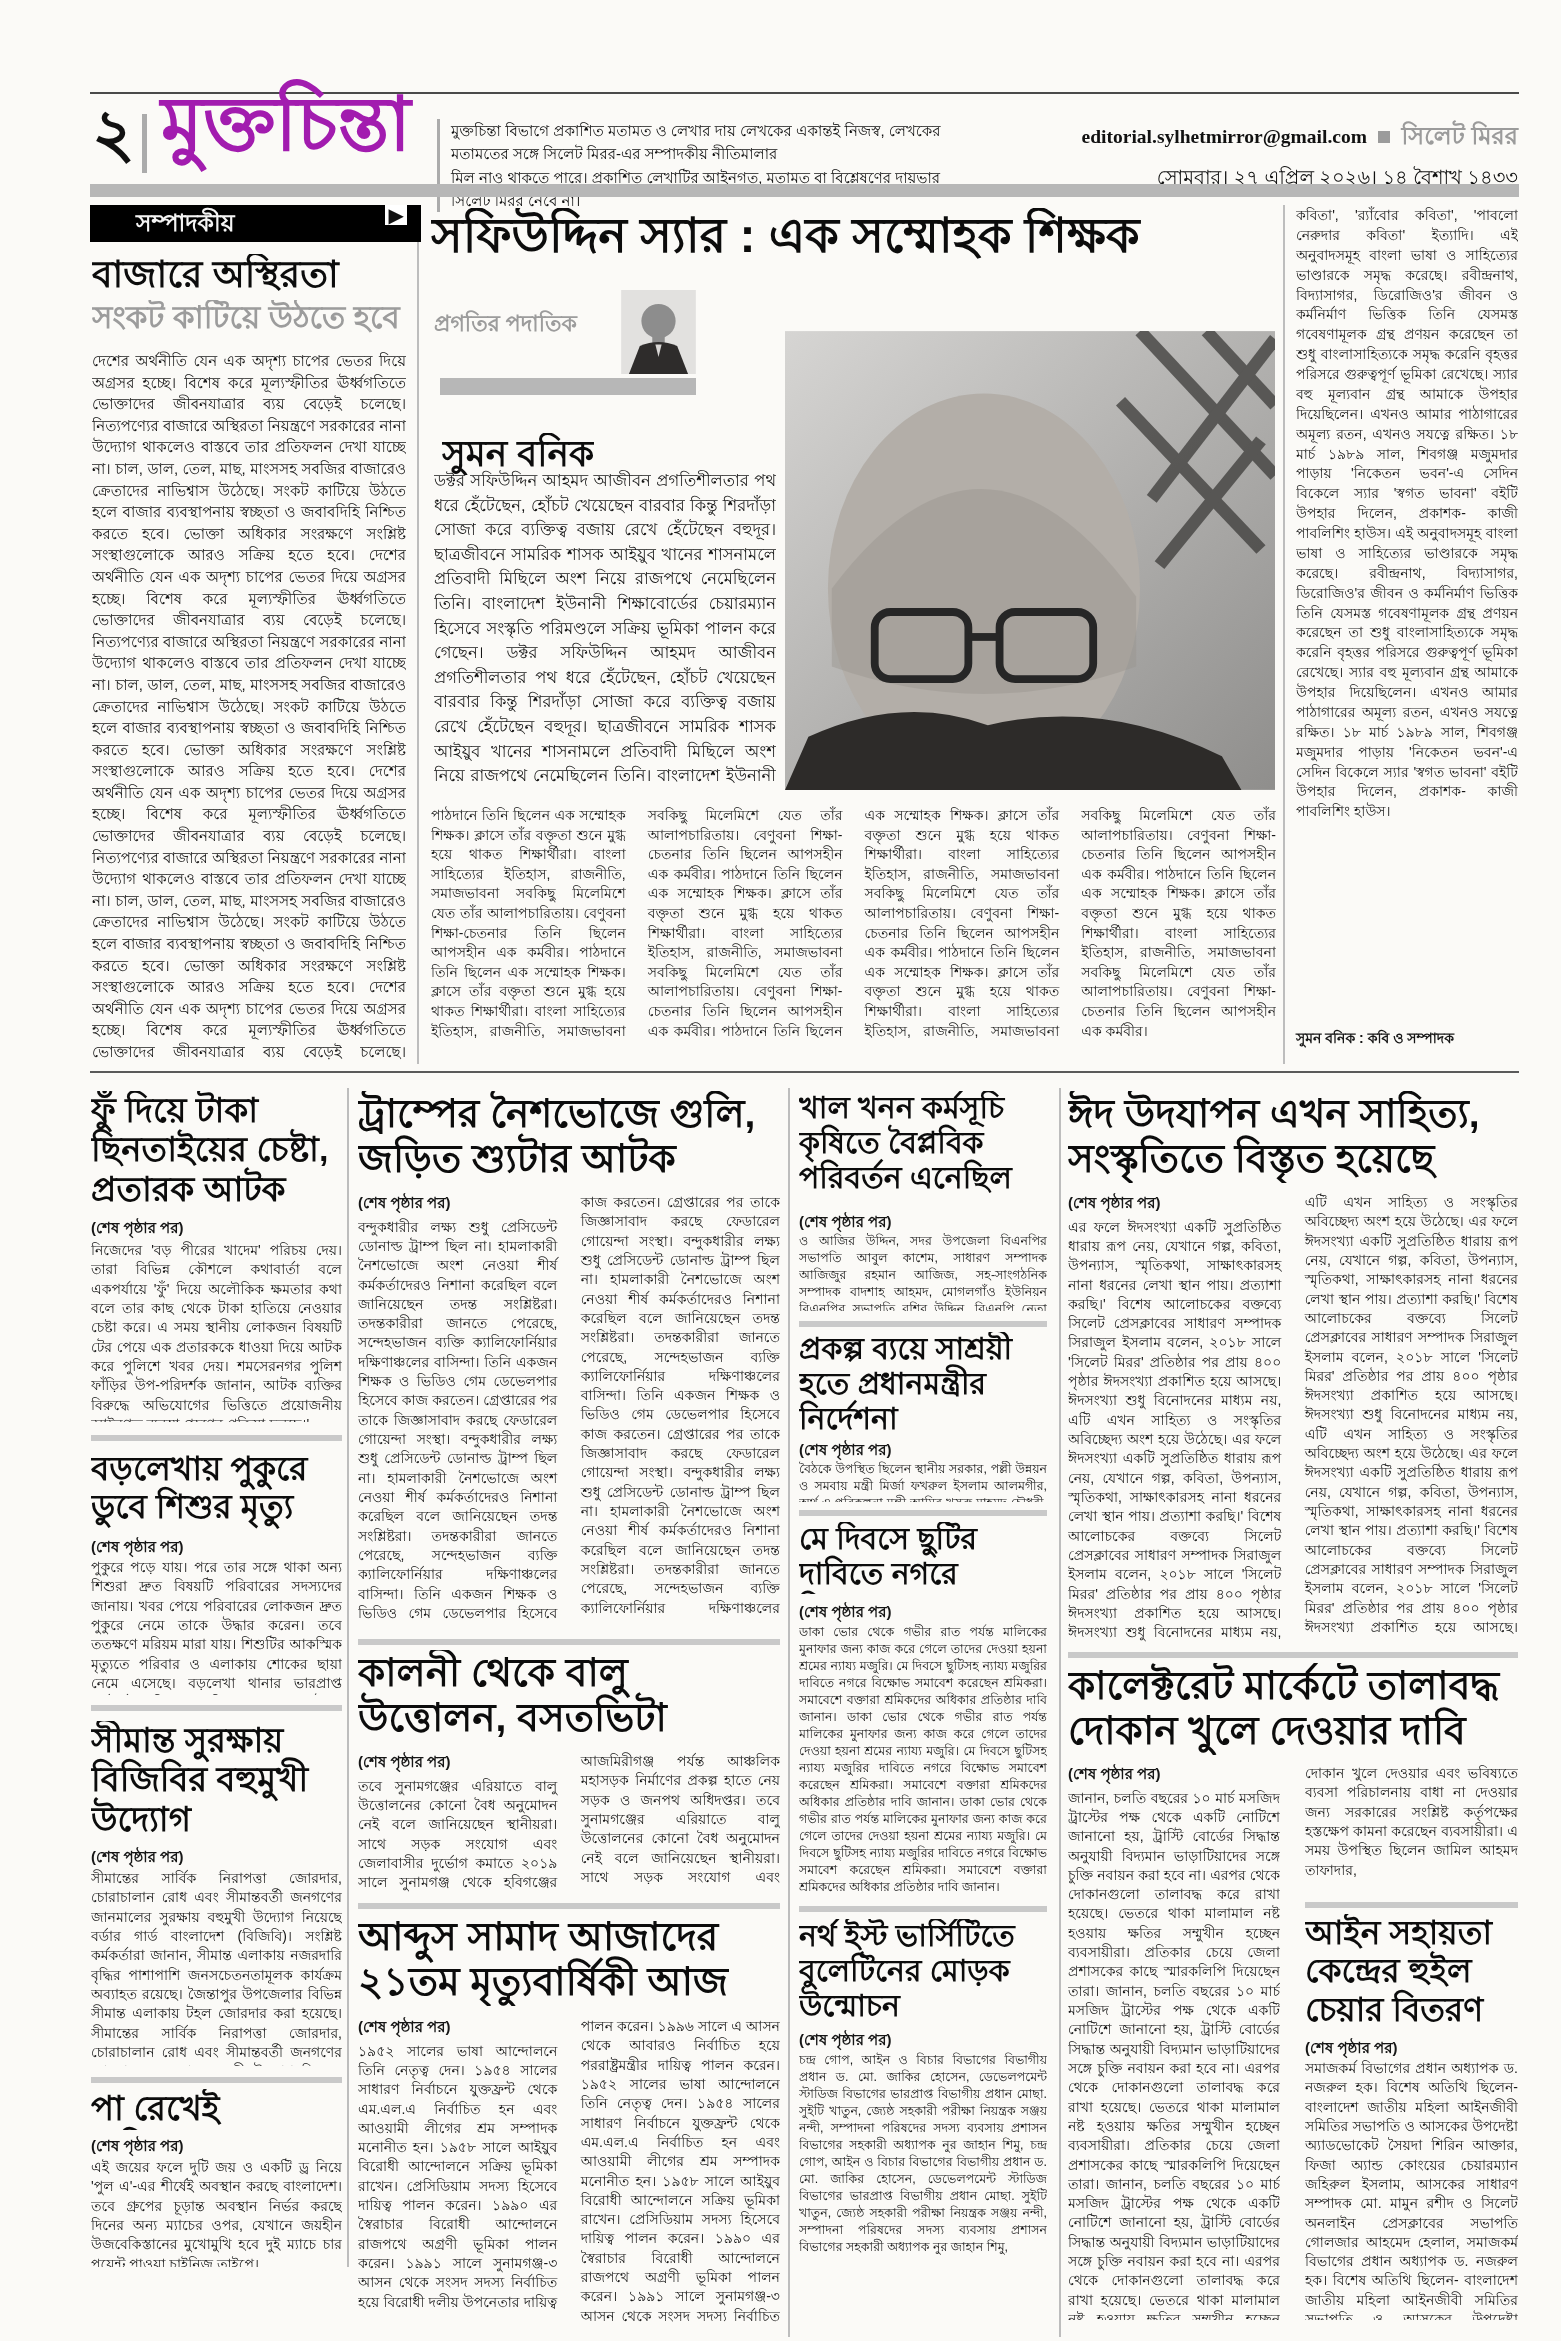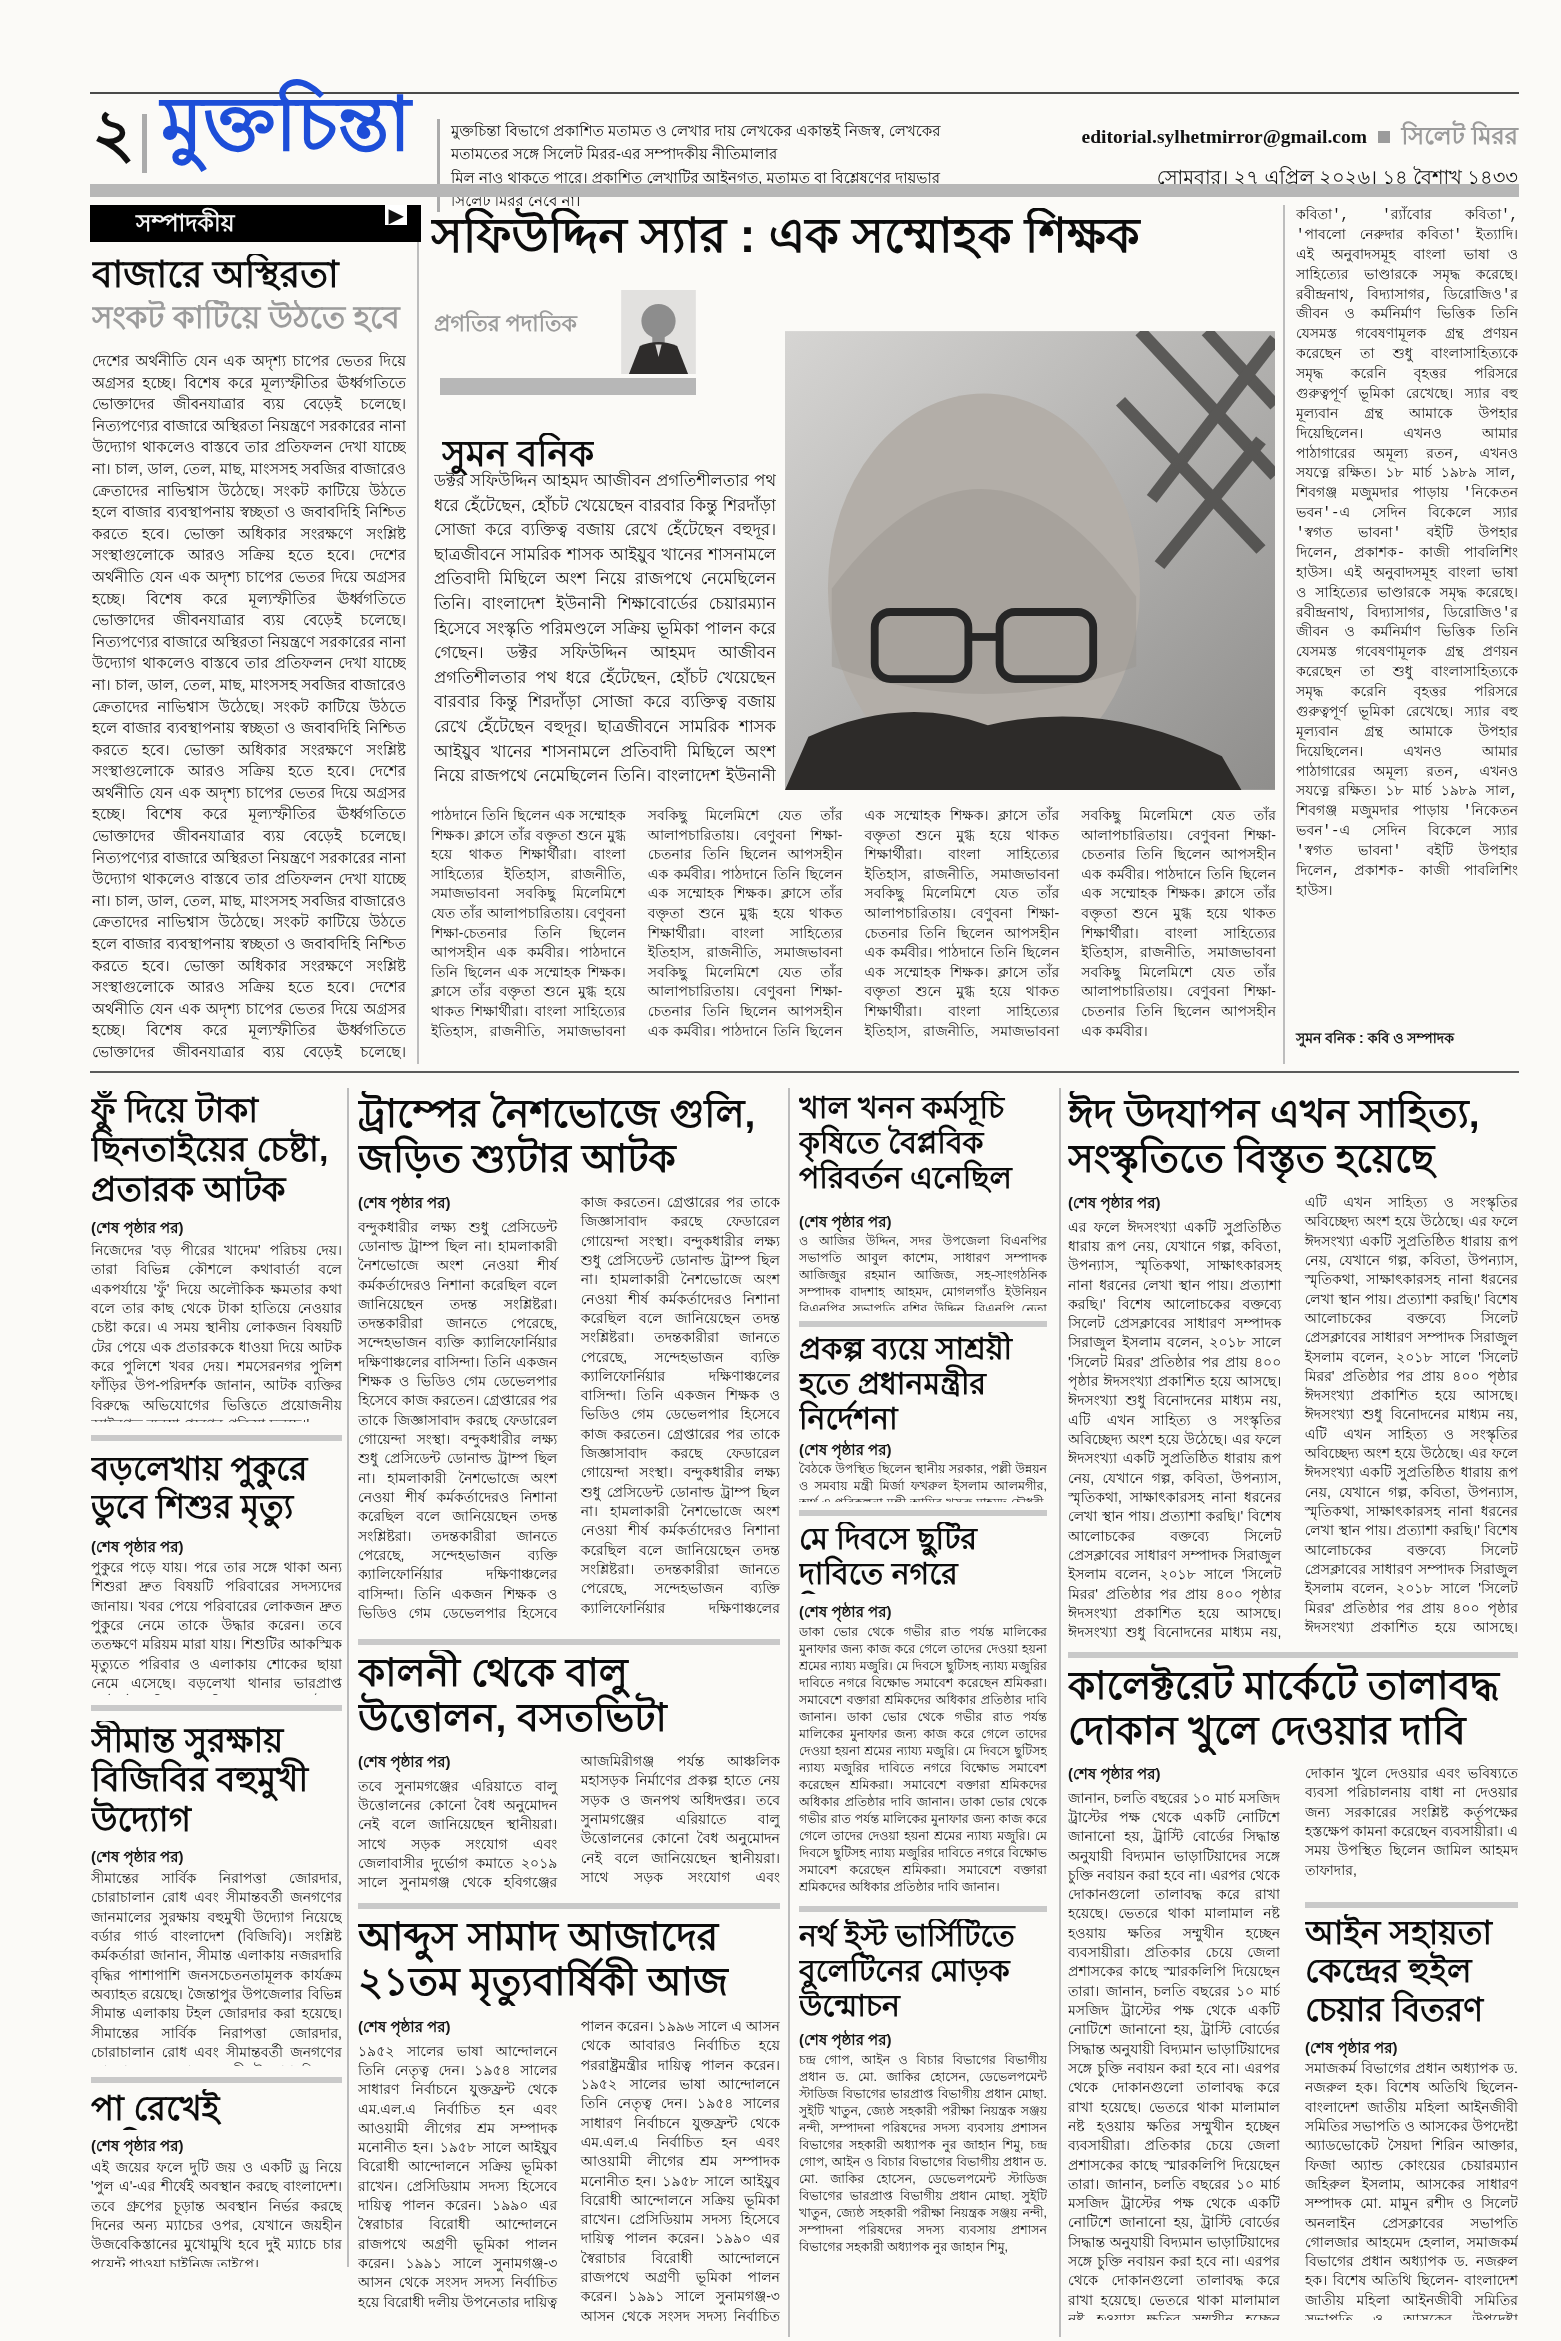--- a/index.html
+++ b/index.html
@@ -24,21 +24,21 @@
 </style>
 </head>
 <body>
 
 <div class="page">
 
   <div class="abs" style="left:90px;top:92px;width:1429px;height:1.6px;background:#4a4a4a;"></div>
 
   <div class="abs" style="left:92px;top:100px;font-size:66px;font-weight:700;color:#111;line-height:1;">২</div>
   <div class="abs" style="left:142px;top:114px;width:4.7px;height:59px;background:#ababab;"></div>
-  <div class="abs" style="left:161px;top:87px;font-size:75px;font-weight:700;color:#1d4ed8;line-height:1;">মুক্তচিন্তা</div>
+  <div class="abs" style="left:161px;top:87px;font-size:75px;font-weight:700;color:#a21caf;line-height:1;">মুক্তচিন্তা</div>
 
   <div class="abs" style="left:437px;top:119px;width:511px;border-left:3.9px solid #ababab;padding-left:11px;
               font-size:15px;line-height:1.55;color:#101010;">
     <div>মুক্তচিন্তা বিভাগে প্রকাশিত মতামত ও লেখার দায় লেখকের একান্তই নিজস্ব, লেখকের মতামতের সঙ্গে সিলেট মিরর-এর সম্পাদকীয় নীতিমালার</div>
     <div>মিল নাও থাকতে পারে। প্রকাশিত লেখাটির আইনগত, মতামত বা বিশ্লেষণের দায়ভার সিলেট মিরর নেবে না।</div>
   </div>
 
   <div class="abs" style="left:999px;top:117px;width:519px;text-align:right;">
     <div style="display:flex;justify-content:flex-end;align-items:center;gap:11px;">
       <span class="emailtxt" style="font-size:19.5px;color:#111;">editorial.sylhetmirror@gmail.com</span>
@@ -103,21 +103,21 @@
         <rect x="115" y="360" width="120" height="86" rx="20"></rect>
         <rect x="275" y="360" width="120" height="86" rx="20"></rect>
         <line x1="235" y1="392" x2="275" y2="392"></line>
       </g>
       <path d="M0 588 L30 520 Q150 465 260 505 Q410 470 560 545 L585 588 Z" fill="#2d2b29"></path>
     </svg>
   </div>
 
   <div class="abs just cols4" style="left:431px;top:806px;width:845px;height:256px;font-size:14px;line-height:1.4;">পাঠদানে তিনি ছিলেন এক সম্মোহক শিক্ষক। ক্লাসে তাঁর বক্তৃতা শুনে মুগ্ধ হয়ে থাকত শিক্ষার্থীরা। বাংলা সাহিত্যের ইতিহাস, রাজনীতি, সমাজভাবনা সবকিছু মিলেমিশে যেত তাঁর আলাপচারিতায়। বেণুবনা শিক্ষা-চেতনার তিনি ছিলেন আপসহীন এক কর্মবীর। পাঠদানে তিনি ছিলেন এক সম্মোহক শিক্ষক। ক্লাসে তাঁর বক্তৃতা শুনে মুগ্ধ হয়ে থাকত শিক্ষার্থীরা। বাংলা সাহিত্যের ইতিহাস, রাজনীতি, সমাজভাবনা সবকিছু মিলেমিশে যেত তাঁর আলাপচারিতায়। বেণুবনা শিক্ষা-চেতনার তিনি ছিলেন আপসহীন এক কর্মবীর। পাঠদানে তিনি ছিলেন এক সম্মোহক শিক্ষক। ক্লাসে তাঁর বক্তৃতা শুনে মুগ্ধ হয়ে থাকত শিক্ষার্থীরা। বাংলা সাহিত্যের ইতিহাস, রাজনীতি, সমাজভাবনা সবকিছু মিলেমিশে যেত তাঁর আলাপচারিতায়। বেণুবনা শিক্ষা-চেতনার তিনি ছিলেন আপসহীন এক কর্মবীর। পাঠদানে তিনি ছিলেন এক সম্মোহক শিক্ষক। ক্লাসে তাঁর বক্তৃতা শুনে মুগ্ধ হয়ে থাকত শিক্ষার্থীরা। বাংলা সাহিত্যের ইতিহাস, রাজনীতি, সমাজভাবনা সবকিছু মিলেমিশে যেত তাঁর আলাপচারিতায়। বেণুবনা শিক্ষা-চেতনার তিনি ছিলেন আপসহীন এক কর্মবীর। পাঠদানে তিনি ছিলেন এক সম্মোহক শিক্ষক। ক্লাসে তাঁর বক্তৃতা শুনে মুগ্ধ হয়ে থাকত শিক্ষার্থীরা। বাংলা সাহিত্যের ইতিহাস, রাজনীতি, সমাজভাবনা সবকিছু মিলেমিশে যেত তাঁর আলাপচারিতায়। বেণুবনা শিক্ষা-চেতনার তিনি ছিলেন আপসহীন এক কর্মবীর। পাঠদানে তিনি ছিলেন এক সম্মোহক শিক্ষক। ক্লাসে তাঁর বক্তৃতা শুনে মুগ্ধ হয়ে থাকত শিক্ষার্থীরা। বাংলা সাহিত্যের ইতিহাস, রাজনীতি, সমাজভাবনা সবকিছু মিলেমিশে যেত তাঁর আলাপচারিতায়। বেণুবনা শিক্ষা-চেতনার তিনি ছিলেন আপসহীন এক কর্মবীর।</div>
 
-  <div class="abs just" style="left:1296px;top:206px;width:222px;height:813px;font-size:14px;line-height:1.42;font-family:Liberation Mono, monospace;">
+  <div class="abs just" style="left:1296px;top:206px;width:222px;height:813px;font-size:14px;line-height:1.42;">
     <span>কবিতা', 'র‍্যাঁবোর কবিতা', 'পাবলো নেরুদার কবিতা' ইত্যাদি।</span>
     <span>এই অনুবাদসমূহ বাংলা ভাষা ও সাহিত্যের ভাণ্ডারকে সমৃদ্ধ করেছে। রবীন্দ্রনাথ, বিদ্যাসাগর, ডিরোজিও'র জীবন ও কর্মনির্মাণ ভিত্তিক তিনি যেসমস্ত গবেষণামূলক গ্রন্থ প্রণয়ন করেছেন তা শুধু বাংলাসাহিত্যকে সমৃদ্ধ করেনি বৃহত্তর পরিসরে গুরুত্বপূর্ণ ভূমিকা রেখেছে। স্যার বহু মূল্যবান গ্রন্থ আমাকে উপহার দিয়েছিলেন। এখনও আমার পাঠাগারের অমূল্য রতন, এখনও সযত্নে রক্ষিত। ১৮ মার্চ ১৯৮৯ সাল, শিবগঞ্জ মজুমদার পাড়ায় 'নিকেতন ভবন'-এ সেদিন বিকেলে স্যার 'স্বগত ভাবনা' বইটি উপহার দিলেন, প্রকাশক- কাজী পাবলিশিং হাউস। এই অনুবাদসমূহ বাংলা ভাষা ও সাহিত্যের ভাণ্ডারকে সমৃদ্ধ করেছে। রবীন্দ্রনাথ, বিদ্যাসাগর, ডিরোজিও'র জীবন ও কর্মনির্মাণ ভিত্তিক তিনি যেসমস্ত গবেষণামূলক গ্রন্থ প্রণয়ন করেছেন তা শুধু বাংলাসাহিত্যকে সমৃদ্ধ করেনি বৃহত্তর পরিসরে গুরুত্বপূর্ণ ভূমিকা রেখেছে। স্যার বহু মূল্যবান গ্রন্থ আমাকে উপহার দিয়েছিলেন। এখনও আমার পাঠাগারের অমূল্য রতন, এখনও সযত্নে রক্ষিত। ১৮ মার্চ ১৯৮৯ সাল, শিবগঞ্জ মজুমদার পাড়ায় 'নিকেতন ভবন'-এ সেদিন বিকেলে স্যার 'স্বগত ভাবনা' বইটি উপহার দিলেন, প্রকাশক- কাজী পাবলিশিং হাউস।</span>
   </div>
   <div class="abs" style="left:1296px;top:1027px;width:222px;font-size:14px;font-weight:700;">সুমন বনিক : কবি ও সম্পাদক</div>
 
   <div class="abs" style="left:90px;top:1071px;width:1429px;height:1.6px;background:#5a5a5a;"></div>
 
   <div class="abs vrule" style="left:347px;top:1088px;height:1179px;"></div>
   <div class="abs vrule" style="left:788px;top:1088px;height:1249px;"></div>
   <div class="abs vrule" style="left:1059px;top:1088px;height:1249px;"></div>

